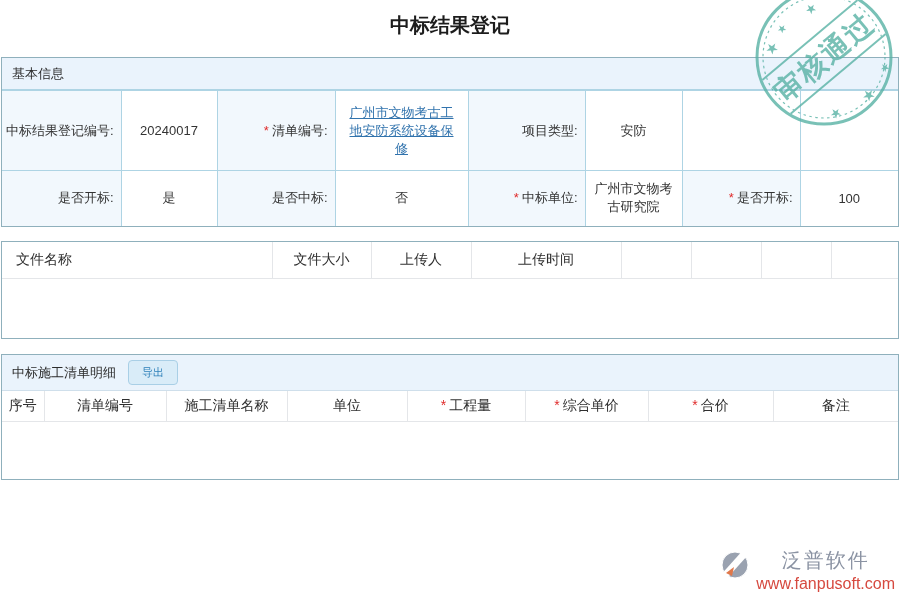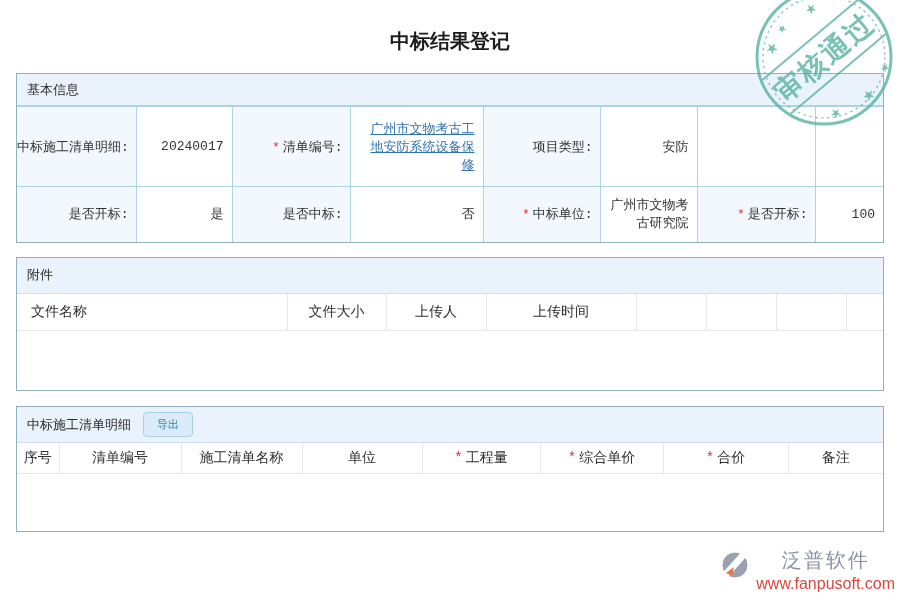--- a/index.html
+++ b/index.html
@@ -5,32 +5,31 @@
   * { margin: 0; padding: 0; box-sizing: border-box; }
   html, body { width: 900px; height: 600px; }
   body {
     position: relative;
     font-family: "Liberation Sans", "DejaVu Sans", sans-serif;
     background: #ffffff;
     color: #333;
     overflow: hidden;
   }
   .title {
-    margin-top: 28px;
+    margin-top: 12px;
     height: 28px;
     text-align: center;
     font-size: 20px;
     font-weight: bold;
     color: #1c1c1c;
   }
   .panel {
-    margin: 0 16px;
+    margin: 0 1px;
     border: 1px solid #8fb0bc;
     background: #84cc16;
-    font-family: Liberation Mono, monospace;
   }
   .panel-1 { margin-top: 17px; }
   .panel-2 { margin-top: 14px; }
   .panel-3 { margin-top: 15px; }
   .panel-head {
     background: #eaf3fc;
     font-size: 13px;
     color: #2b2b2b;
     padding-left: 10px;
     display: flex;
@@ -52,21 +51,21 @@
   .form-table tr.r1 td { height: 80px; }
   .form-table tr.r2 td { height: 55px; }
   .form-table tr.r3 td { height: 42px; }
   td.lbl {
     background: #f2f8fd;
     text-align: right;
     padding-right: 7px;
     color: #333;
     white-space: nowrap;
   }
-  td.val { background: #fff; text-align: right; padding: 4px 8px; color: #333; }
+  td.val { background: #fff; text-align: center; padding: 4px 8px; color: #333; }
   .req { color: #e02b2b; margin-right: 3px; }
   a.link { color: #3173ad; text-decoration: underline; cursor: pointer; }
 
   
   .grid-table th {
     border-left: 1px solid #e4e6e9;
     border-bottom: 1px solid #e4e6e9;
     font-size: 14px;
     font-weight: normal;
     color: #2f2f2f;
@@ -129,21 +128,21 @@
         <col style="width:96px">
         <col style="width:118px">
         <col style="width:133px">
       <col style="width:117px">
         <col style="width:97px">
         <col style="width:118px">
         <col>
     </colgroup>
     <tbody>
         <tr class="r1">
-      <td class="lbl"><span>中标施工清单明细:</span></td>
+      <td class="lbl"><span>中标结果登记编号:</span></td>
       <td class="val">20240017</td>
       <td class="lbl"><span class="req">*</span><span>清单编号:</span></td>
       <td class="val"><a class="link">广州市文物考古工地安防系统设备保修</a></td>
       <td class="lbl"><span>项目类型:</span></td>
       <td class="val">安防</td>
       <td class="val"></td>
       <td class="val"></td>
     </tr>
     <tr class="r2">
       <td class="lbl"><span>是否开标:</span></td>
@@ -153,21 +152,20 @@
       <td class="lbl"><span class="req">*</span><span>中标单位:</span></td>
       <td class="val">广州市文物考古研究院</td>
       <td class="lbl"><span class="req">*</span><span>是否开标:</span></td>
       <td class="val">100</td>
     </tr>
   </tbody>
     </table>
 </section>
 
 <section class="panel panel-2">
-  <div class="panel-head">附件</div>
   <table class="grid-table">
     <colgroup>
       <col style="width:270px">
         <col style="width:99px">
         <col style="width:100px">
         <col style="width:150px">
       <col style="width:70px">
         <col style="width:70px">
         <col style="width:70px">
         <col>

